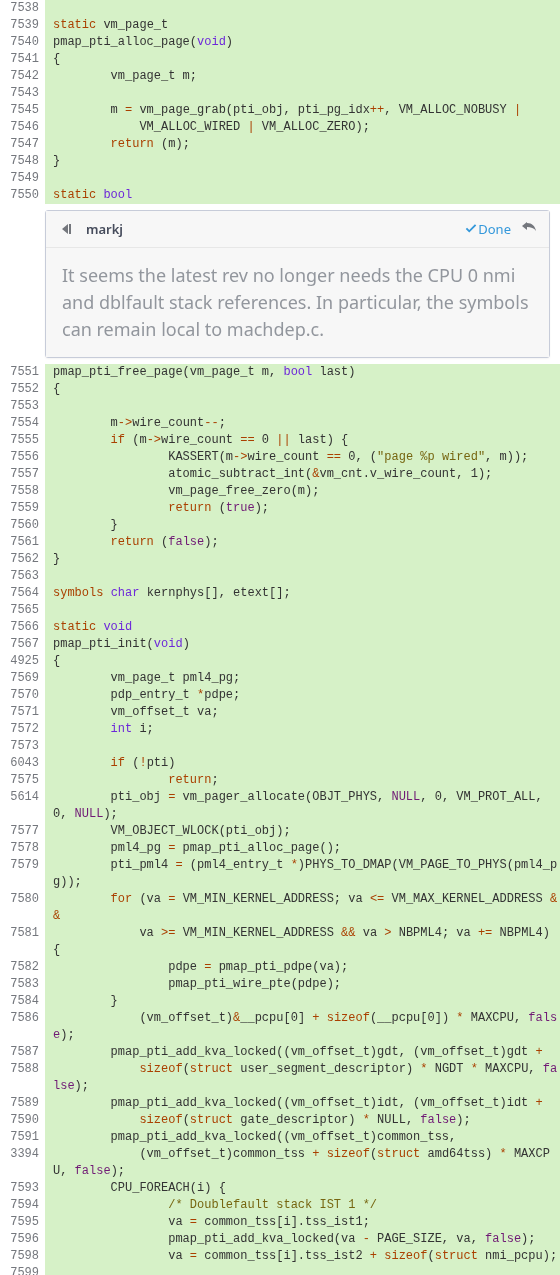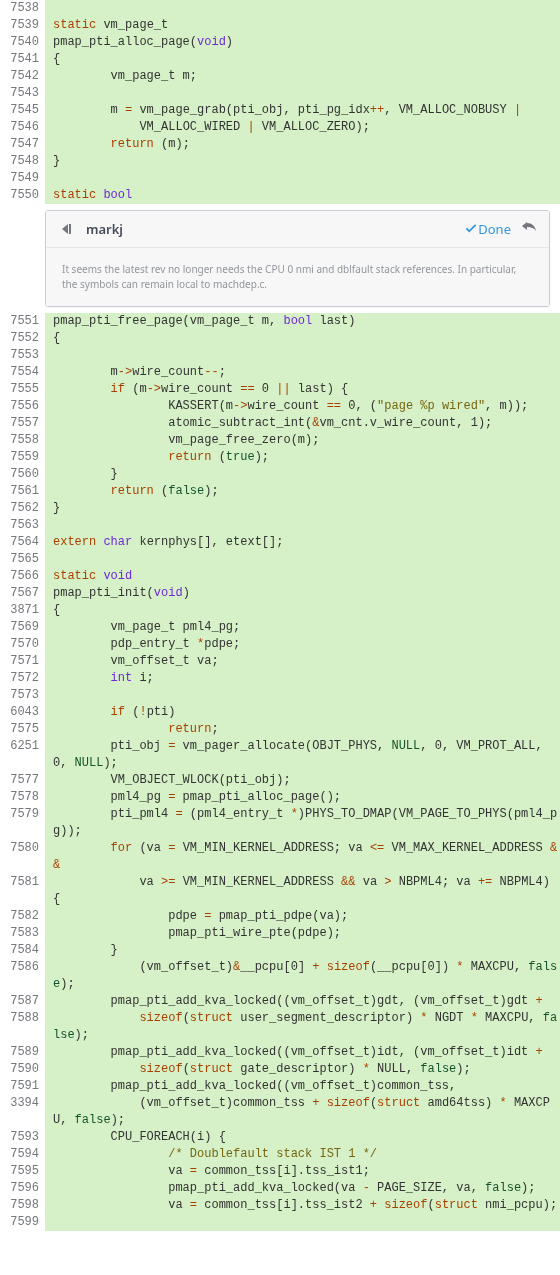--- a/index.html
+++ b/index.html
@@ -32,21 +32,21 @@
       white-space: pre-wrap;
       word-break: break-all;
       line-height: 17px;
       background: #d6f1c7;
     }
     .empty-code { background: #d6f1c7; }
     .k { color: #aa4000; }
     .t { color: #6d28d9; }
     .n { color: #333; }
     .s { color: #766510; }
-    .nul { color: #14532d; }
+    .nul { color: #701a75; }
     .p { color: #333; }
     .comment-card {
       margin: 6px 0 6px 45px;
       border: 1px solid #c7ccd9;
       border-radius: 3px;
       background: #fff;
       width: calc(100% - 55px);
       box-shadow: 0 1px 2px rgba(0,0,0,0.05);
     }
     .comment-header {
@@ -81,21 +81,21 @@
       cursor: pointer;
     }
     .reply-icon {
       margin-left: 10px;
       color: #74777d;
       cursor: pointer;
     }
     .comment-body {
       padding: 14px 16px;
       font-family: -apple-system, system-ui, sans-serif;
-      font-size: 10px;
+      font-size: 18px;
       color: #92969d;
       line-height: 1.5;
       background: #f7f7f7;
     }
   </style>
 </head>
 <body>
 
 <div class="code-container">
     <div class="row">
@@ -215,36 +215,36 @@
     <div class="row">
       <div class="lineno">7562</div>
       <div class="code"><span class="p">}</span></div>
     </div>
     <div class="row">
       <div class="lineno">7563</div>
       <div class="code empty-code">&nbsp;</div>
     </div>
     <div class="row">
       <div class="lineno">7564</div>
-      <div class="code"><span class="k">extern</span><span class="p"> </span><span class="t">char</span><span class="p"> kernphys[], etext[];</span></div>
+      <div class="code"><span class="k">symbols</span><span class="p"> </span><span class="t">char</span><span class="p"> kernphys[], etext[];</span></div>
     </div>
     <div class="row">
       <div class="lineno">7565</div>
       <div class="code empty-code">&nbsp;</div>
     </div>
     <div class="row">
       <div class="lineno">7566</div>
       <div class="code"><span class="k">static</span><span class="p"> </span><span class="t">void</span></div>
     </div>
     <div class="row">
       <div class="lineno">7567</div>
       <div class="code"><span class="p">pmap_pti_init(</span><span class="t">void</span><span class="p">)</span></div>
     </div>
     <div class="row">
-      <div class="lineno">3871</div>
+      <div class="lineno">4925</div>
       <div class="code"><span class="p">{</span></div>
     </div>
     <div class="row">
       <div class="lineno">7569</div>
       <div class="code"><span class="p">        vm_page_t pml4_pg;</span></div>
     </div>
     <div class="row">
       <div class="lineno">7570</div>
       <div class="code"><span class="p">        pdp_entry_t </span><span class="k">*</span><span class="p">pdpe;</span></div>
     </div>
@@ -262,21 +262,21 @@
     </div>
     <div class="row">
       <div class="lineno">6043</div>
       <div class="code"><span class="p">        </span><span class="k">if</span><span class="p"> (</span><span class="k">!</span><span class="p">pti)</span></div>
     </div>
     <div class="row">
       <div class="lineno">7575</div>
       <div class="code"><span class="p">                </span><span class="k">return</span><span class="p">;</span></div>
     </div>
     <div class="row">
-      <div class="lineno">6251</div>
+      <div class="lineno">5614</div>
       <div class="code"><span class="p">        pti_obj </span><span class="k">=</span><span class="p"> vm_pager_allocate(OBJT_PHYS, </span><span class="nul">NULL</span><span class="p">, </span><span class="n">0</span><span class="p">, VM_PROT_ALL, </span><span class="n">0</span><span class="p">, </span><span class="nul">NULL</span><span class="p">);</span></div>
     </div>
     <div class="row">
       <div class="lineno">7577</div>
       <div class="code"><span class="p">        VM_OBJECT_WLOCK(pti_obj);</span></div>
     </div>
     <div class="row">
       <div class="lineno">7578</div>
       <div class="code"><span class="p">        pml4_pg </span><span class="k">=</span><span class="p"> pmap_pti_alloc_page();</span></div>
     </div>

